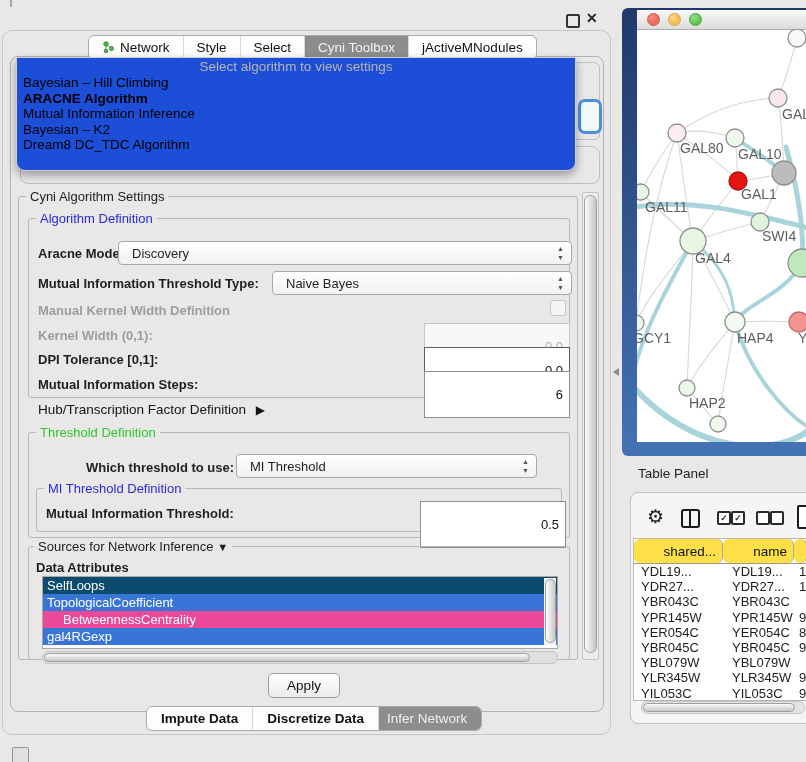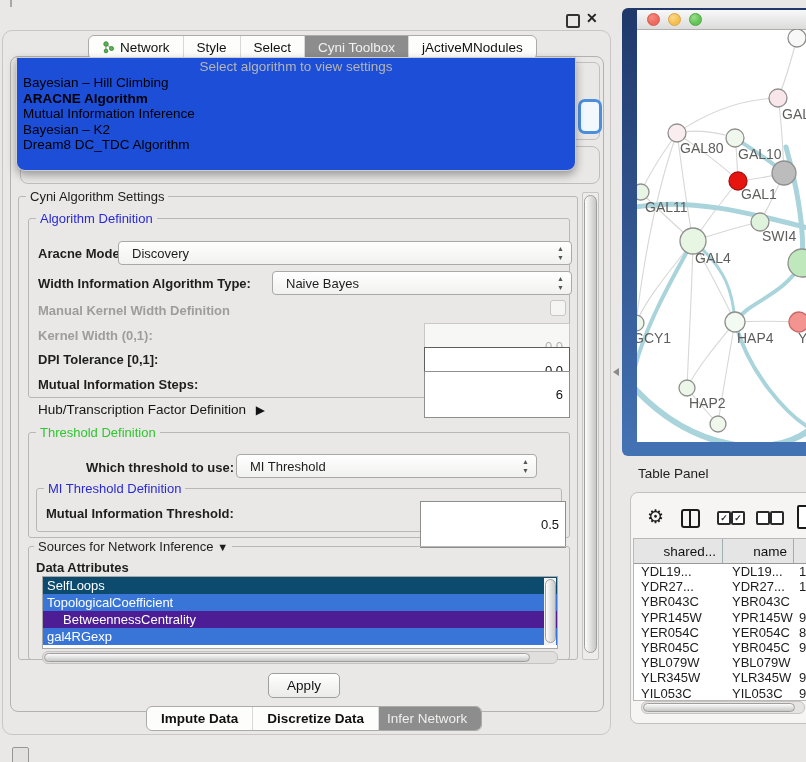--- a/index.html
+++ b/index.html
@@ -106,21 +106,21 @@
   .col-icon{left:681px;top:509px;width:15px;height:15px;border:2px solid #1a1a1a;border-radius:3px;}
   .col-icon::after{content:"";position:absolute;left:6px;top:0;width:2px;height:15px;background:#1a1a1a;}
   .cb{position:absolute;width:10px;height:10px;border:2px solid #2a2a2a;border-radius:2px;font-size:9px;
      line-height:10px;text-align:center;font-weight:bold;color:#2a2a2a;background:#fff;}
   .page-icon{left:797px;top:505px;width:16px;height:20px;border:2px solid #1a1a1a;border-radius:2px;background:#fff;}
 
   .ttable{left:633px;top:538px;width:173px;height:161px;background:#fff;border:1px solid #B9B8B7;border-right:none;
      overflow:hidden;font-size:13px;}
   .thead{display:flex;height:24px;border-bottom:1px solid #9A9998;}
   .th{display:flex;align-items:center;justify-content:flex-end;padding-right:6px;border-right:1px solid #9FAEB4;
-     background:#e5e5e5;font-size:13.5px;color:#111;box-sizing:border-box;}
+     background:#fde047;font-size:13.5px;color:#111;box-sizing:border-box;border-radius:6px;}
   .trow{display:flex;height:15.2px;align-items:center;}
   .tcell{white-space:nowrap;overflow:hidden;box-sizing:border-box;}
   .tcell.c0{width:89px;padding-left:7px;}
   .tcell.c1{width:71px;padding-left:9px;}
   .tcell.c2{width:13px;padding-left:5px;}
   .tp-hscroll{left:641px;top:701px;width:162px;height:11px;background:#E5E4E3;border:1px solid #C6C5C4;border-radius:6px;}
   .tp-hscroll .thumb{position:absolute;left:1px;top:1px;width:150px;height:7px;border:1px solid #9F9F9E;border-radius:5px;
      background:linear-gradient(#FBFBFB,#C7C7C6);}
 </style>
 </head>
@@ -180,21 +180,21 @@
 
   <div class="abs group" style="left:28px;top:218px;width:540px;height:178px;"></div>
   <div class="gtitle blue" style="left:36px;top:211px;">Algorithm Definition</div>
 
   <div class="flabel" style="left:38px;top:246px;">Aracne Mode:</div>
   <div class="combo" style="left:118px;top:241px;width:415px;">
     <span>Discovery</span>
     <span class="spin">▲<br>▼</span>
   </div>
 
-  <div class="flabel" style="left:38px;top:276px;">Width Information Algorithm Type:</div>
+  <div class="flabel" style="left:38px;top:276px;">Mutual Information Threshold Type:</div>
   <div class="combo" style="left:272px;top:271px;width:261px;">
     <span>Naive Bayes</span>
     <span class="spin">▲<br>▼</span>
   </div>
 
   <div class="flabel dis" style="left:38px;top:303px;">Manual Kernel Width Definition</div>
   <div class="checkbox" style="left:550px;top:300px;"></div>
 
   <div class="flabel dis" style="left:38px;top:328px;">Kernel Width (0,1):</div>
   <div class="tfield dis" style="left:424px;top:323px;width:132px;">0.0</div>
@@ -228,21 +228,21 @@
   <div class="gtitle" style="left:34px;top:539px;">
     <span>Sources for Network Inference</span>
     <span style="font-size:11px;">▼</span>
   </div>
   <div class="flabel" style="left:36px;top:560px;">Data Attributes</div>
 
   <div class="abs attr-list">
     <div>
         <div class="attr-item" style="background: #0c4a6e;">SelfLoops</div>
         <div class="attr-item" style="background: rgb(56, 117, 215);">TopologicalCoefficient</div>
-        <div class="attr-item" style="background: #4c1d95; padding-left: 20px;">BetweennessCentrality</div>
+        <div class="attr-item" style="background: #ec4899; padding-left: 20px;">BetweennessCentrality</div>
         <div class="attr-item" style="background: rgb(56, 117, 215);">gal4RGexp</div>
       </div>
     <div class="vscroll-in">
         <div class="thumb"></div>
       </div>
   </div>
   <div class="abs hscroll">
       <div class="thumb"></div>
     </div>
 

